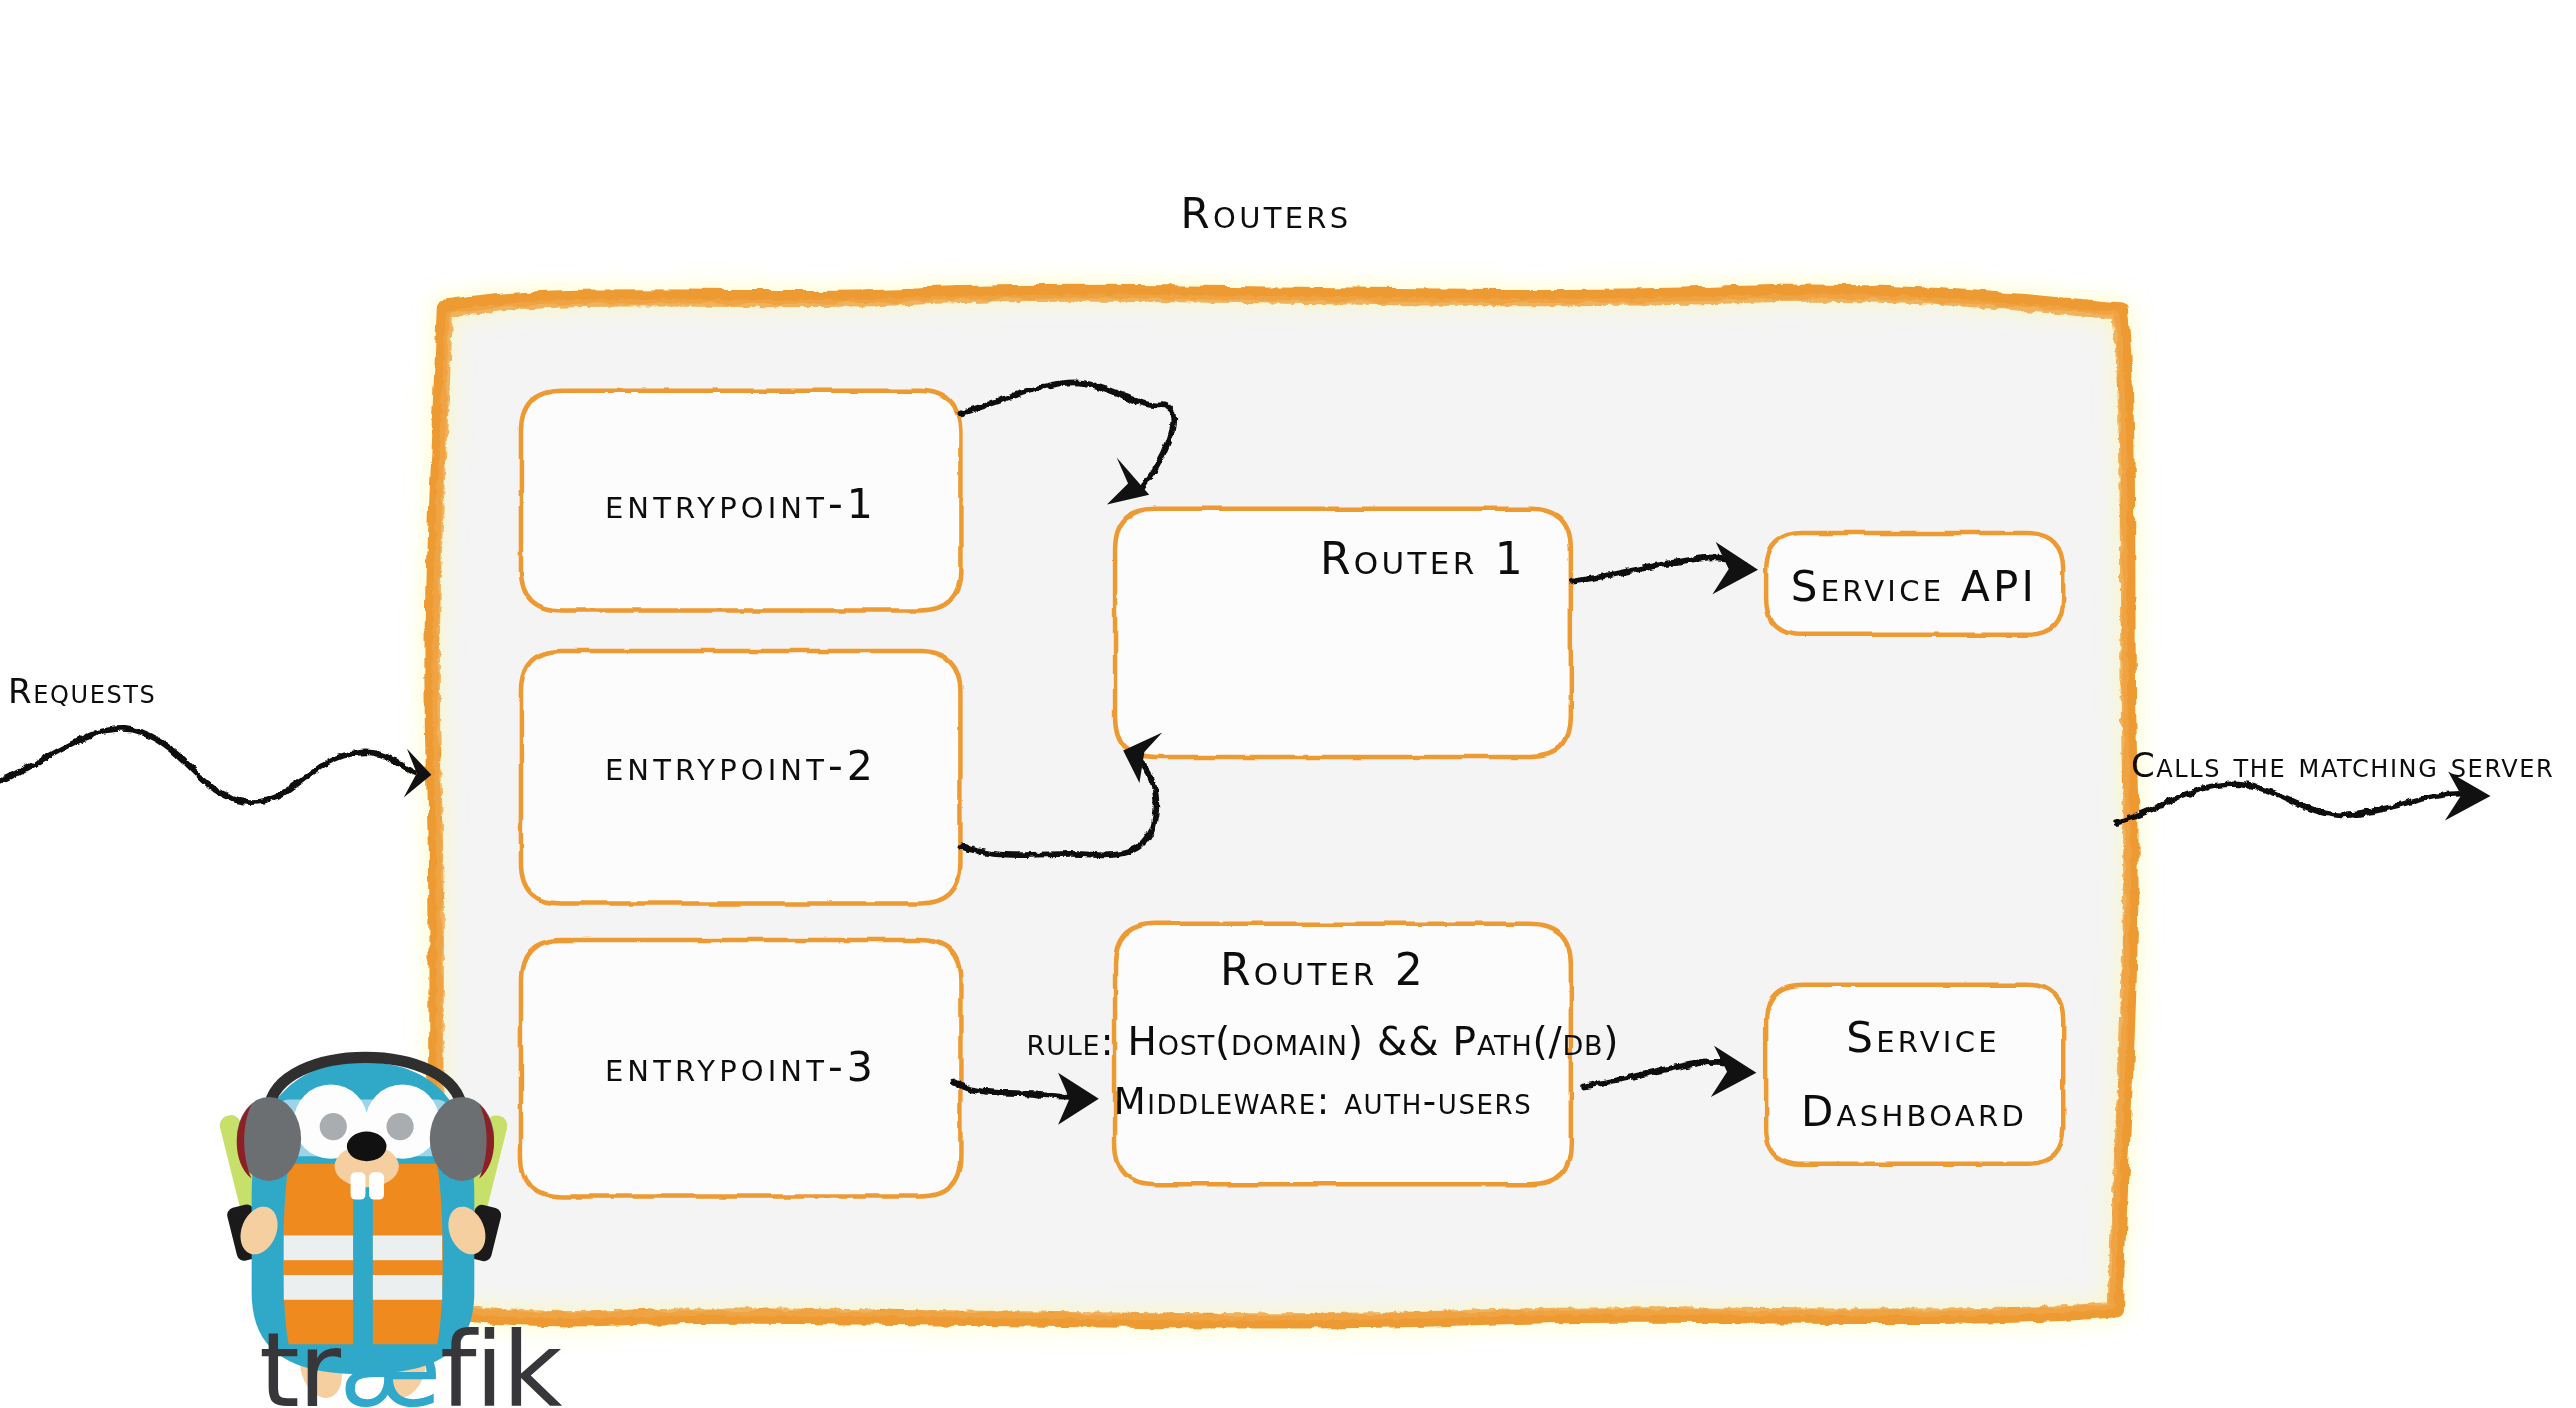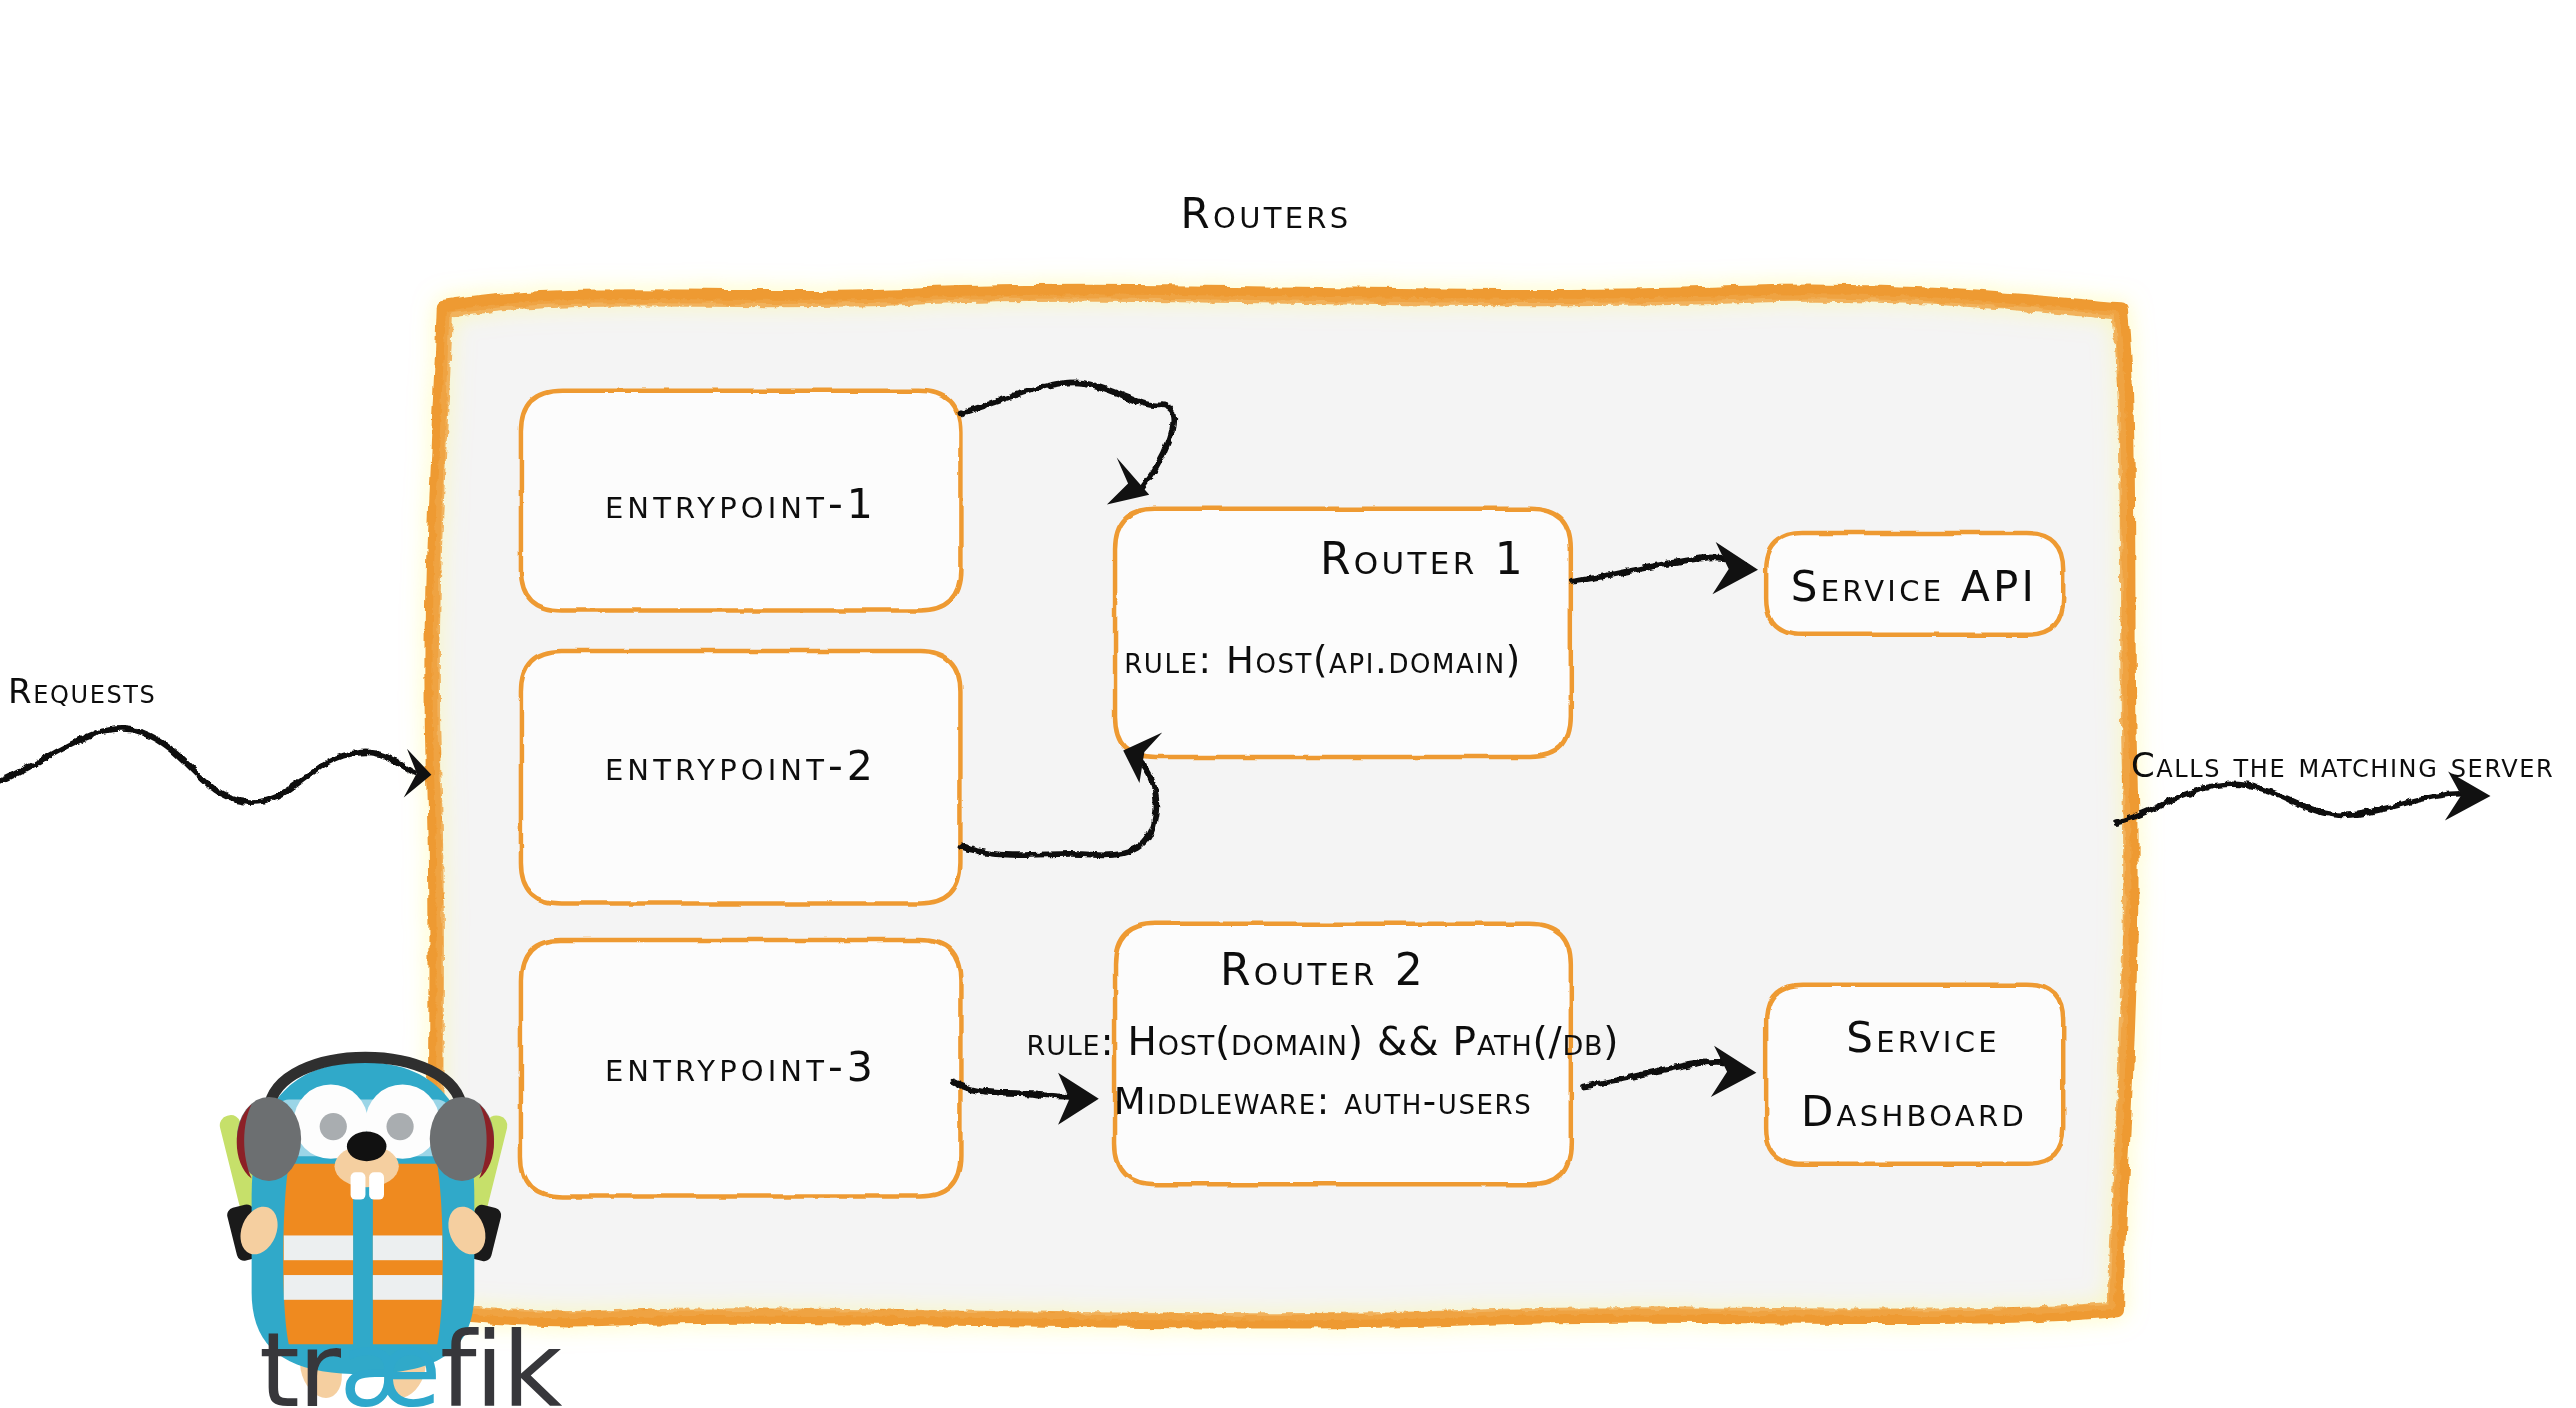--- a/index.html
+++ b/index.html
@@ -138,21 +138,20 @@
 
   <div class="txt sc side" style="left:8.1px;top:671px;">Requests</div>
 
   <div class="txt sc side" style="left:2131px;top:745px;">Calls the matching server</div>
 
   <div class="txt sc ep ctr" style="left:741px;top:480px;">entrypoint-1</div>
   <div class="txt sc ep ctr" style="left:741px;top:742px;">entrypoint-2</div>
   <div class="txt sc ep ctr" style="left:741px;top:1043px;">entrypoint-3</div>
 
   <div class="txt sc rtitle ctr" style="left:1383px;top:533px;margin-left:40px;">Router 1</div>
-  <div class="txt sc rrule ctr" style="left:1323px;top:639px;">rule: Host(api.domain)</div>
 
   <div class="txt sc rtitle ctr" style="left:1323px;top:944px;">Router 2</div>
   <div class="txt sc rrule2 ctr" style="left:1323px;top:1019px;">rule: Host(domain) &amp;&amp; Path(/db)</div>
   <div class="txt sc rrule ctr" style="left:1323px;top:1080px;">Middleware: auth-users</div>
 
   <div class="txt sc boxlbl ctr" style="left:1914px;top:562px;">Service API</div>
 
   <div class="txt sc boxlbl ctr" style="left:1914px;top:1013px;margin-left:9px;">Service</div>
   <div class="txt sc boxlbl ctr" style="left:1914px;top:1087px;">Dashboard</div>
 

